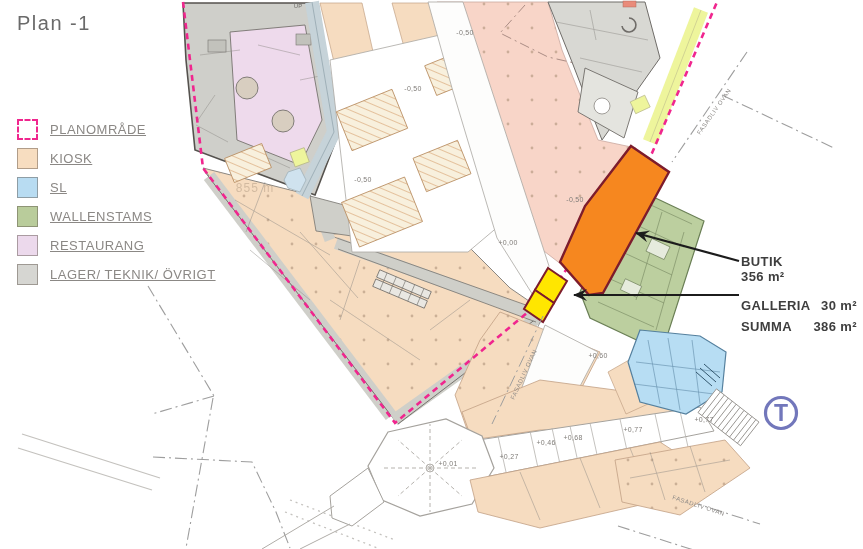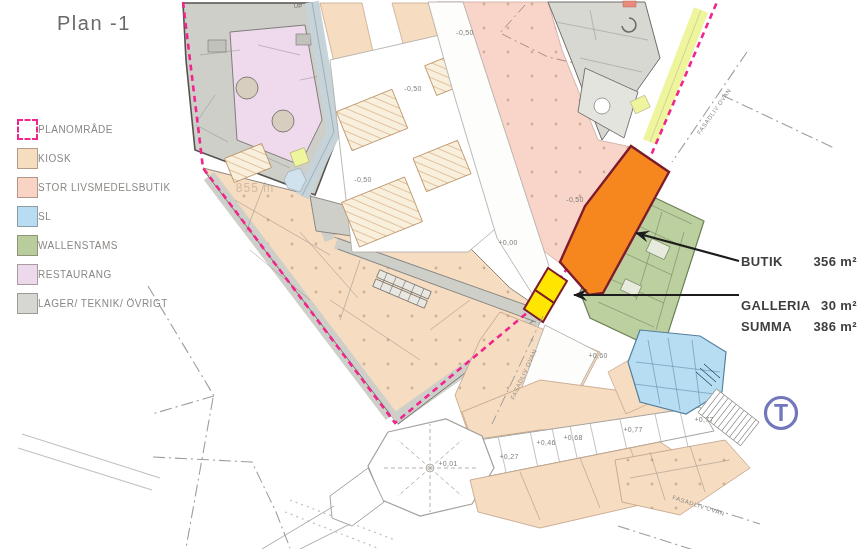--- a/index.html
+++ b/index.html
@@ -1,31 +1,31 @@
 <!DOCTYPE html>
 <html><head>
 <meta charset="utf-8">
 <style>
   html,body{margin:0;padding:0;background:#fff;}
   .stage{position:relative;width:863px;height:549px;background:#fff;overflow:hidden;
          font-family:"Liberation Sans",sans-serif;}
   .stage svg{position:absolute;left:0;top:0;}
   .page-title{position:absolute;left:17px;top:12px;font-size:20px;color:#6a6a6a;
-              letter-spacing:1.5px;font-weight:400;margin-left:40px;}
+              letter-spacing:1.5px;font-weight:400;}
   .legend{position:absolute;left:17px;top:115px;}
   .legend-row{display:flex;align-items:center;height:29px;}
   .swatch{width:21px;height:21px;box-sizing:border-box;border:1px solid rgba(90,80,70,.45);
           flex:0 0 21px;}
   .swatch.sw-plan{background:#fff;border:2px dashed #f0268e;}
   .swatch.sw-hatch{background:repeating-linear-gradient(-45deg,#f8f0dd 0 3px,#dfb58b 3px 4px);}
-  .legend-label{font-size:10px;color:#8b8885;letter-spacing:.5px;}
+  .legend-label{margin-left:12px;font-size:13px;color:#8b8885;letter-spacing:.5px;text-decoration:underline;}
   .annos{position:absolute;left:741px;top:246px;width:116px;}
   .anno-row{position:absolute;left:0;width:116px;display:flex;justify-content:space-between;
             font-size:13px;color:#3e3e3e;font-weight:600;letter-spacing:.4px;}
-  .anno-row.r0{top:8px;} .anno-row.r1{top:52px;} .anno-row.r2{top:73px;text-align:right;}
+  .anno-row.r0{top:8px;flex-direction:column;} .anno-row.r1{top:52px;} .anno-row.r2{top:73px;text-align:right;}
   .anno-val{font-weight:600;}
   text{font-family:"Liberation Sans",sans-serif;}
   .lvl{font-size:7px;fill:#807d79;letter-spacing:.3px;}
   .fasad{font-size:6px;fill:#8b8885;letter-spacing:.6px;}
   .thin{stroke:#8a8782;stroke-width:.7;opacity:.65;fill:none;}
 </style>
 </head>
 <body>
 
 <div class="stage">
@@ -320,24 +320,20 @@
   <div class="legend">
     <div class="legend-row">
       <div class="swatch sw-plan"></div>
       <div class="legend-label">PLANOMRÅDE</div>
     </div>
     <div class="legend-row">
       <div class="swatch" style="background: rgb(247, 221, 192);"></div>
       <div class="legend-label">KIOSK</div>
     </div>
     <div class="legend-row">
-      <div class="swatch" style="background: rgb(249, 211, 196);"></div>
-      <div class="legend-label">STOR LIVSMEDELSBUTIK</div>
-    </div>
-    <div class="legend-row">
       <div class="swatch" style="background: rgb(184, 220, 242);"></div>
       <div class="legend-label">SL</div>
     </div>
     <div class="legend-row">
       <div class="swatch" style="background: rgb(185, 204, 155);"></div>
       <div class="legend-label">WALLENSTAMS</div>
     </div>
     <div class="legend-row">
       <div class="swatch" style="background: rgb(236, 217, 236);"></div>
       <div class="legend-label">RESTAURANG</div>

